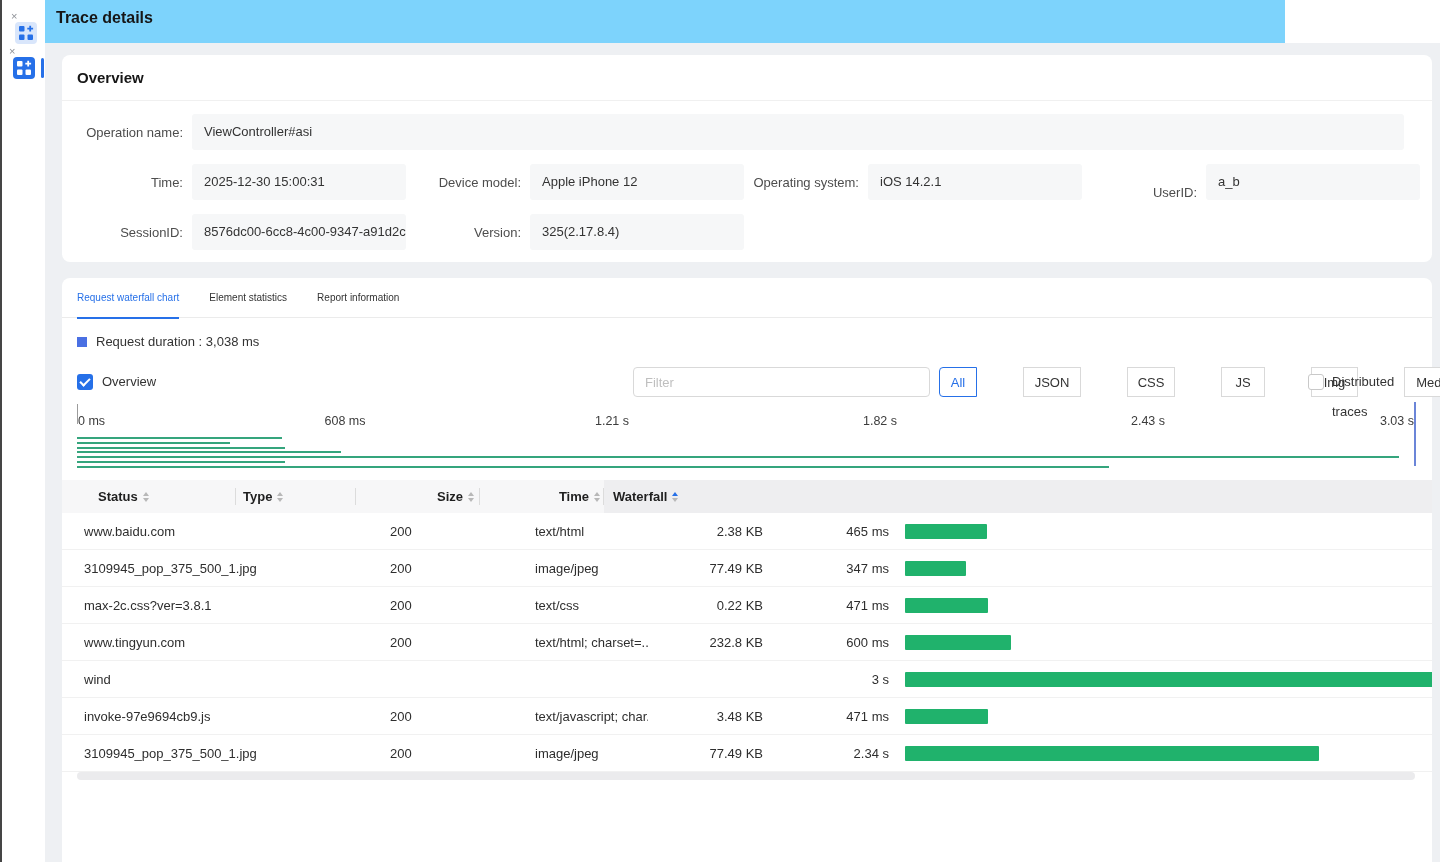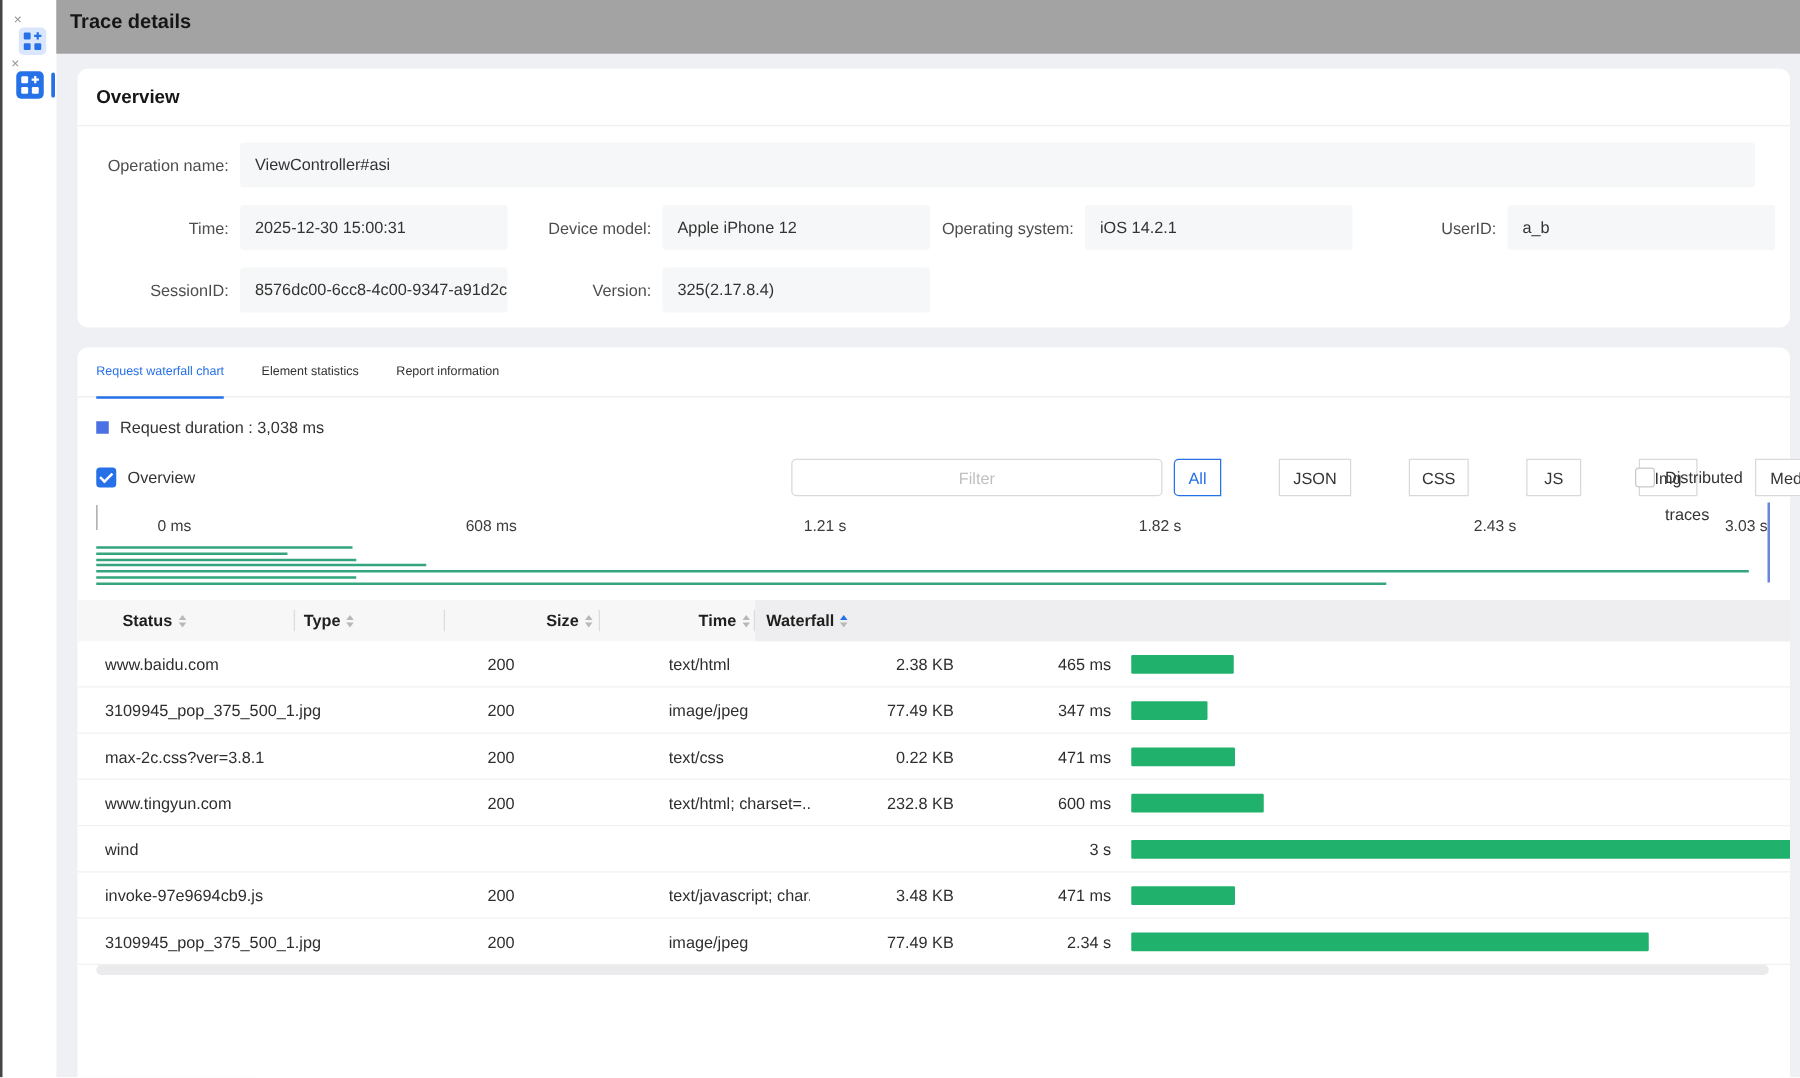--- a/index.html
+++ b/index.html
@@ -3,21 +3,21 @@
 <meta charset="utf-8">
 <style>
   * { margin:0; padding:0; box-sizing:border-box; }
   html,body { width:1440px; height:862px; font-family:"Liberation Sans", sans-serif; background:#fff; }
   .page { position:relative; width:1440px; height:862px; overflow:hidden; background:#fff; }
 
   .edge-line { position:absolute; left:0; top:0; width:2px; height:862px; background:#454545; z-index:30; }
   .content-bg { position:absolute; left:45px; top:43px; width:1395px; height:819px; background:#eef0f3; }
 
   
-  .topbar { position:absolute; left:0; top:0; width:1440px; height:43px; background:#a3a3a3; z-index:5; }
+  .topbar { position:absolute; left:0; top:0; width:1285px; height:43px; background:#7dd3fc; z-index:5; }
   .page-title { position:absolute; left:56px; top:9px; font-size:16px; font-weight:700; color:#161616; }
 
   
   .leftbar { position:absolute; left:0; top:0; width:45px; height:862px; background:#fff; z-index:6; }
   .widget { position:absolute; width:22px; height:22px; border-radius:4px; cursor:pointer; }
   .widget-1 { left:15px; top:22px; background:#d9e6fb; }
   .widget-2 { left:13px; top:57px; background:#2670e8; }
   .widget svg { position:absolute; left:3px; top:3px; }
   .wclose { position:absolute; font-size:11px; line-height:10px; color:#8d9096; cursor:pointer; }
   .wclose-1 { left:11px; top:11px; }
@@ -52,38 +52,38 @@
 
   
   .controls { position:absolute; left:0; top:89px; width:100%; height:30px; }
   .chk { position:absolute; width:16px; height:16px; border-radius:3px; top:7px; cursor:pointer; }
   .chk.checked { background:#2670e8; }
   .chk.checked::after { content:""; position:absolute; left:3px; top:4px; width:8px; height:4px; border-left:2px solid #fff; border-bottom:2px solid #fff; transform:rotate(-45deg); }
   .chk.unchecked { background:#fff; border:1px solid #c9c9c9; }
   .chk-overview { left:15px; }
   .chk-label { position:absolute; font-size:13px; color:#333; line-height:30px; }
   .lbl-overview { left:40px; }
-  .filter-input { position:absolute; left:571px; top:0; width:297px; height:30px; border:1px solid #d9d9d9; border-radius:4px; padding:13px 11px; font-size:13px; color:#000000; font-family:"Liberation Sans", sans-serif; outline:none;text-align:center; }
+  .filter-input { position:absolute; left:571px; top:0; width:297px; height:30px; border:1px solid #d9d9d9; border-radius:4px; padding:13px 11px; font-size:13px; color:#000000; font-family:"Liberation Sans", sans-serif; outline:none; }
   .filter-input::placeholder { color:#bfbfbf; }
   .btn-group { position:absolute; left:877px; top:0; height:30px; display:flex;gap:47px; }
   .fbtn { height:30px; border:1px solid #d9d9d9; background:#fff; margin-left:-1px; font-size:13px; color:#333; display:flex; align-items:center; justify-content:center; cursor:pointer; position:relative; }
   .fbtn:nth-child(1){ width:38px; margin-left:0; border-radius:4px 0 0 4px; }
   .fbtn:nth-child(2){ width:58px; }
   .fbtn:nth-child(3){ width:48px; }
   .fbtn:nth-child(4){ width:44px; }
   .fbtn:nth-child(5){ width:47px; }
   .fbtn:nth-child(6){ width:60px; }
   .fbtn:nth-child(7){ width:54px; border-radius:0 4px 4px 0; }
   .fbtn.active { border-color:#2670e8; color:#2670e8; z-index:2; }
   .chk-distributed { left:1246px; }
   .lbl-distributed { left:1270px; }
 
   
   .axis-tick-line { position:absolute; left:15px; top:126px; width:1px; height:20px; background:#9b9b9b; }
-  .axis-label { position:absolute; top:136px; font-size:12.5px; color:#3c3c3c; white-space:nowrap;margin-left:48px; }
+  .axis-label { position:absolute; top:136px; font-size:12.5px; color:#3c3c3c; white-space:nowrap; }
   .axis-0 { left:16px; }
   .axis-1 { left:283px; transform:translateX(-50%); }
   .axis-2 { left:550px; transform:translateX(-50%); }
   .axis-3 { left:818px; transform:translateX(-50%); }
   .axis-4 { left:1086px; transform:translateX(-50%); }
   .axis-5 { right:18px; }
   .time-marker { position:absolute; left:1352px; top:124px; width:2px; height:64px; background:#6b85d8; }
 
   .mini-chart { position:absolute; left:15px; top:159px; width:1338px; height:34px; }
   .mini-line { position:absolute; left:0; height:2px; background:#35a57d; }
@@ -164,21 +164,21 @@
           <span class="ov-value">2025-12-30 15:00:31</span>
         </div>
         <div class="ov-field" style="left: 338px;">
           <span class="ov-label">Device model:</span>
           <span class="ov-value">Apple iPhone 12</span>
         </div>
         <div class="ov-field" style="left: 676px;">
           <span class="ov-label">Operating system:</span>
           <span class="ov-value">iOS 14.2.1</span>
         </div>
-        <div class="ov-field" style="left: 1014px;">
+        <div class="ov-field" style="left: 1014px; align-items: flex-end;">
           <span class="ov-label">UserID:</span>
           <span class="ov-value">a_b</span>
         </div>
       </div>
     <div class="ov-row ov-row-2">
         <div class="ov-field" style="left: 0px;">
           <span class="ov-label">SessionID:</span>
           <span class="ov-value">8576dc00-6cc8-4c00-9347-a91d2c...</span>
         </div>
         <div class="ov-field" style="left: 338px;">

